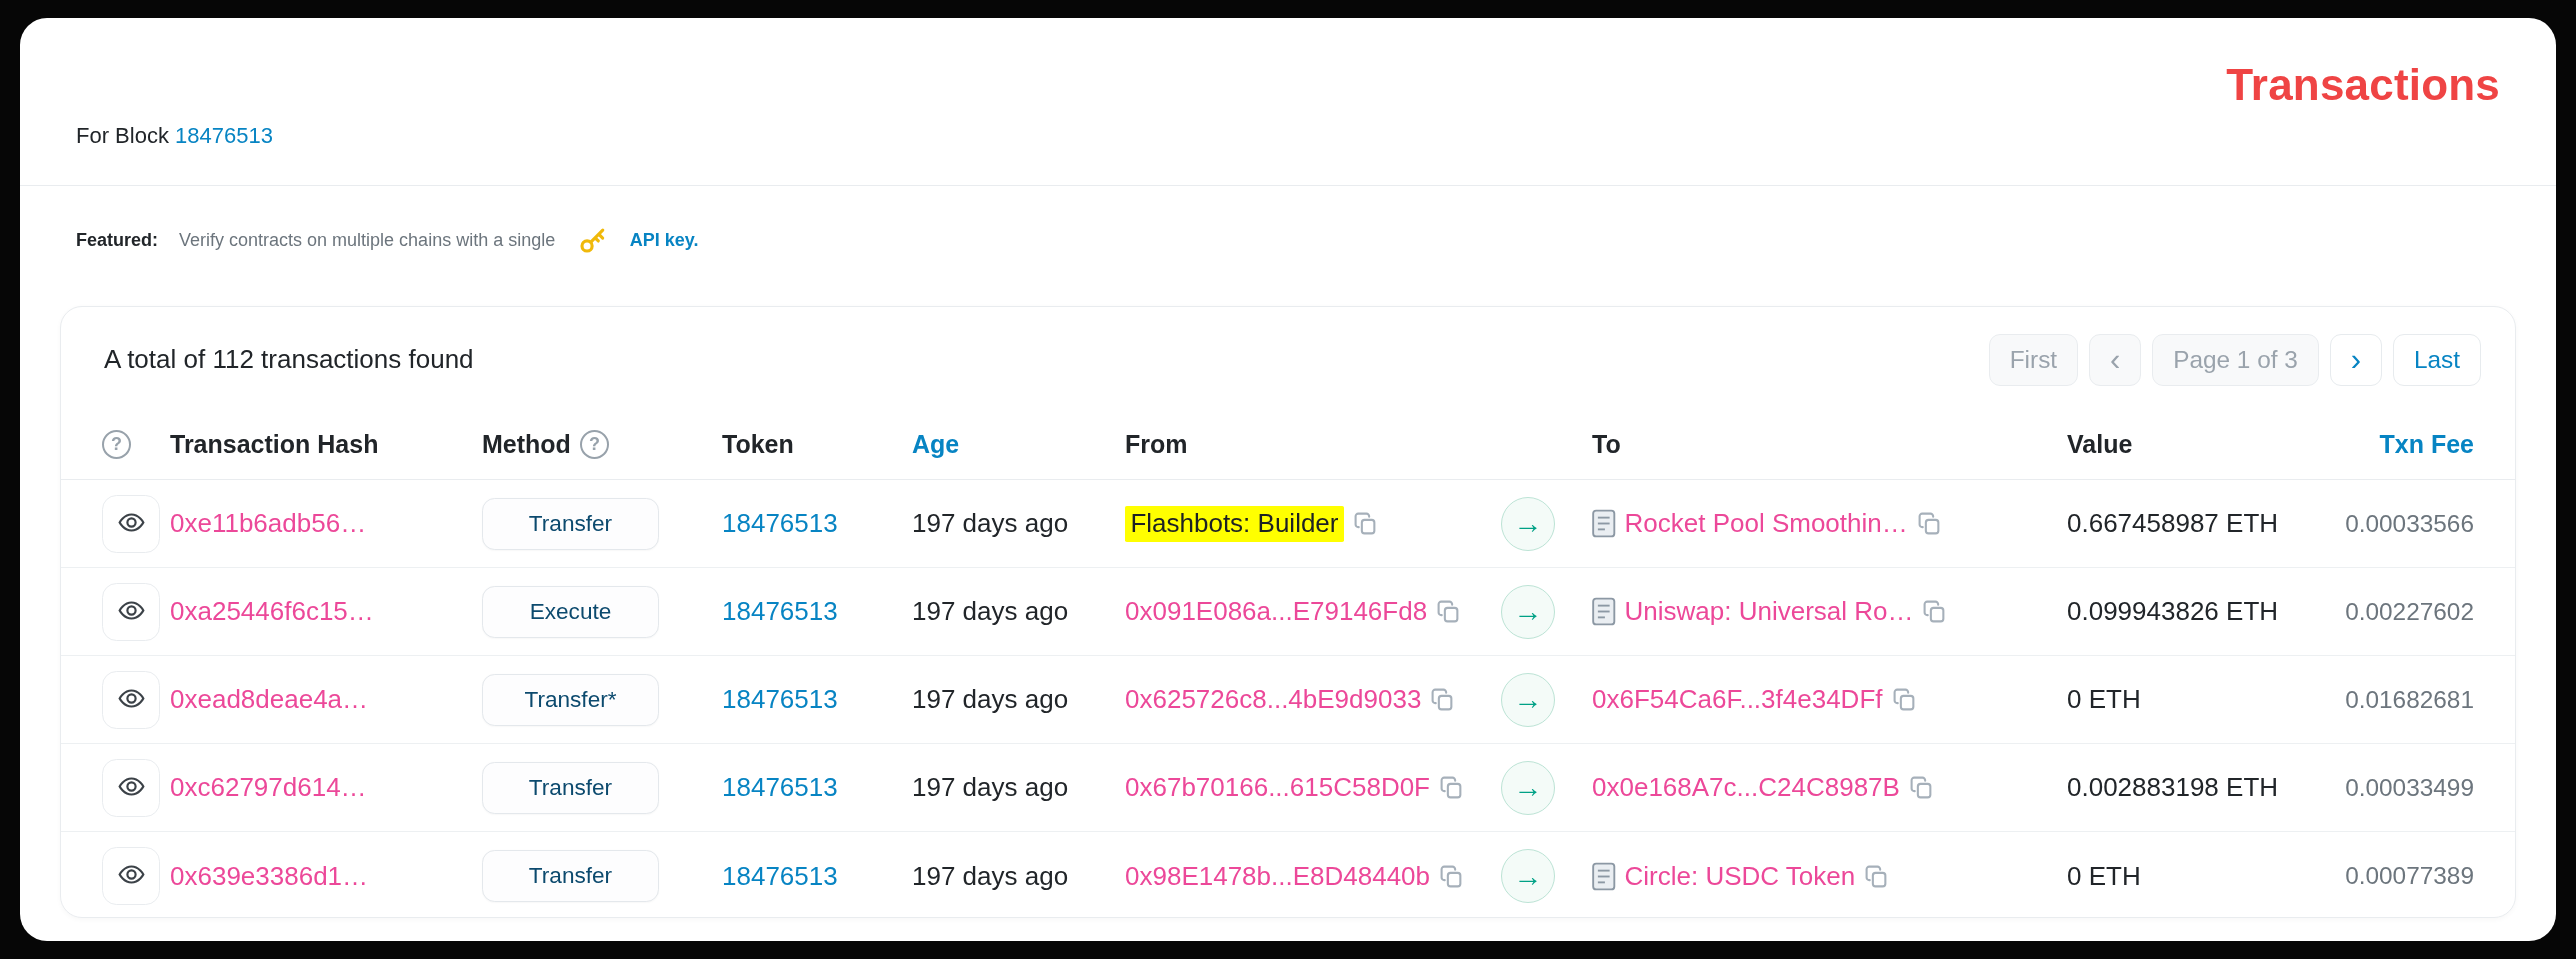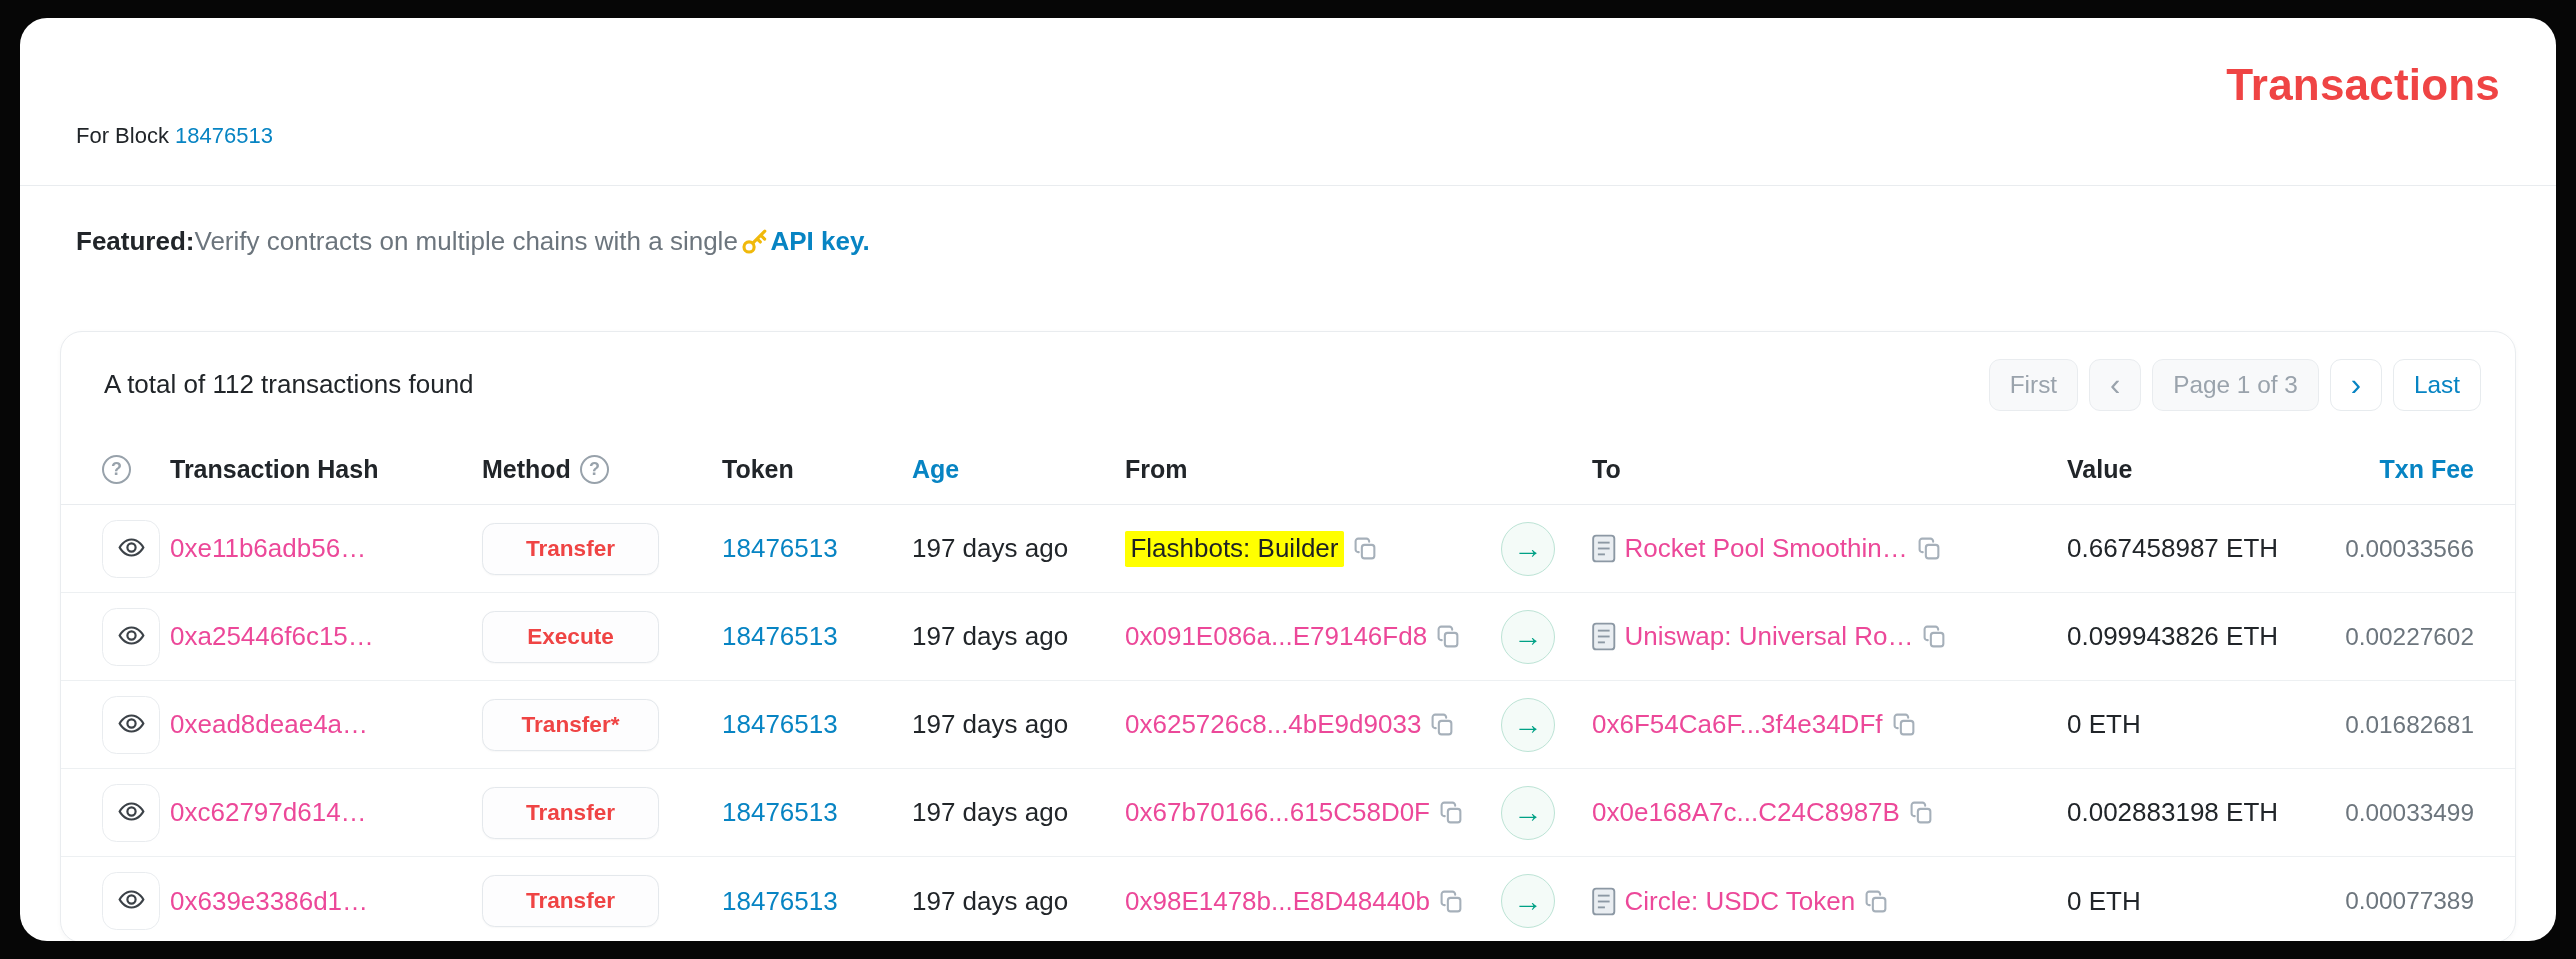--- a/index.html
+++ b/index.html
@@ -14,28 +14,28 @@
     background:#ffffff; border-radius:27px; overflow:hidden;
   }
   
   .page-header { padding:42px 56px 0; }
   .page-title { font-size:44px; font-weight:700; color:#ef4444; letter-spacing:0.2px;text-align:right; }
   .page-subtitle { margin-top:12.7px; font-size:22px; color:#212529; }
   .link { color:#0784c3; text-decoration:none; cursor:pointer; }
   .divider { border:none; border-top:1.8px solid #e9ecef; margin-top:36px; }
 
   
-  .featured { padding:40px 56px 0; font-size:26px; color:#6c757d; display:flex; align-items:center; gap:0; }
+  .featured { padding:40px 56px 0; font-size:18px; color:#6c757d; display:flex; align-items:center; gap:21px; }
   .featured .f-label { color:#212529; font-weight:700; }
   .featured .f-link { color:#0784c3; font-weight:700; }
   .key-icon { display:inline-flex; margin:0 1.8px; }
 
   
   .card {
-    margin:74px 40px 0; height:612px;
+    margin:51px 40px 0; height:612px;
     background:#fff; border:1.8px solid #e9ecef; border-radius:22px;
     overflow:hidden; box-shadow:0 1.8px 5.4px rgba(33,37,41,.03);
   }
   .card-top {
     display:flex; align-items:center; justify-content:space-between;
     padding:27px 34px 23.5px 43px;
   }
   .summary { font-size:26px; color:#212529; }
   .top-actions { display:flex; align-items:center; gap:14.5px; }
   .pg-group { display:flex; align-items:center; gap:11px; }
@@ -71,21 +71,21 @@
     display:inline-flex; align-items:center; justify-content:center; flex:0 0 auto;
   }
   .eye-btn {
     width:58px; height:58px; border:1.8px solid #e9ecef; border-radius:14.5px; background:#fff;
     display:inline-flex; align-items:center; justify-content:center; cursor:pointer;
   }
   .method-badge {
     min-width:177px; height:52px; padding:0 16.3px;
     border:1.8px solid #e4e8ec; border-radius:12.7px; background:#fdfdfe;
     display:inline-flex; align-items:center; justify-content:center;
-    font-size:22.6px; color:#ef4444; box-shadow:0 0.9px 1.8px rgba(33,37,41,.03);font-weight:bold;
+    font-size:22.6px; color:#0c4a6e; box-shadow:0 0.9px 1.8px rgba(33,37,41,.03);
   }
   .arrow-circle {
     width:54px; height:54px; border-radius:50%;
     border:1.8px solid #bce3d5; background:#f4fbf8;
     display:inline-flex; align-items:center; justify-content:center;
     color:#00a186; font-size:29px;
   }
   .copy-btn { display:inline-flex; cursor:pointer; flex:0 0 auto; }
   .contract-icon { display:inline-flex; flex:0 0 auto; }
   .value-text { color:#212529; white-space:nowrap; }

